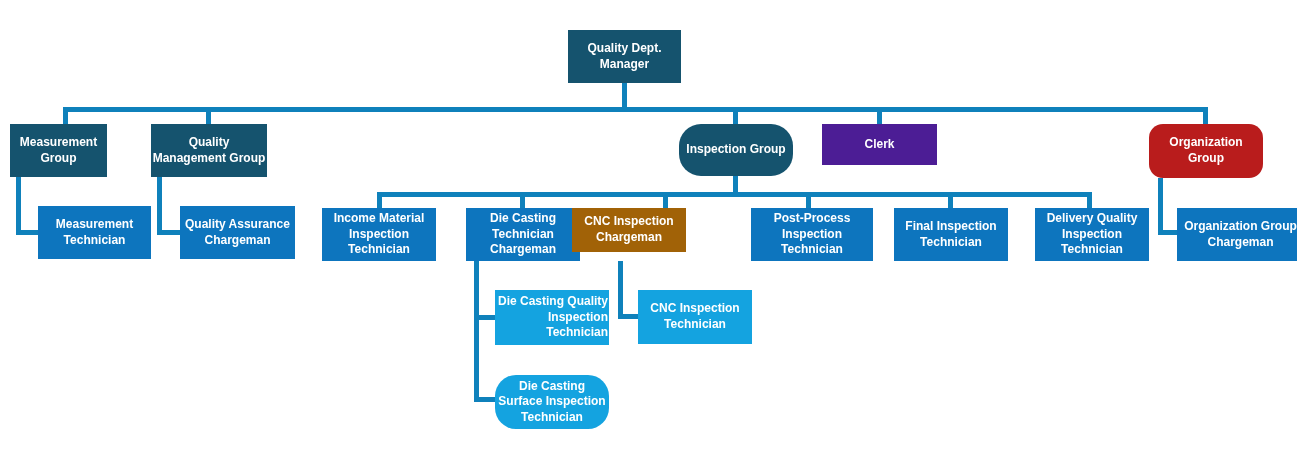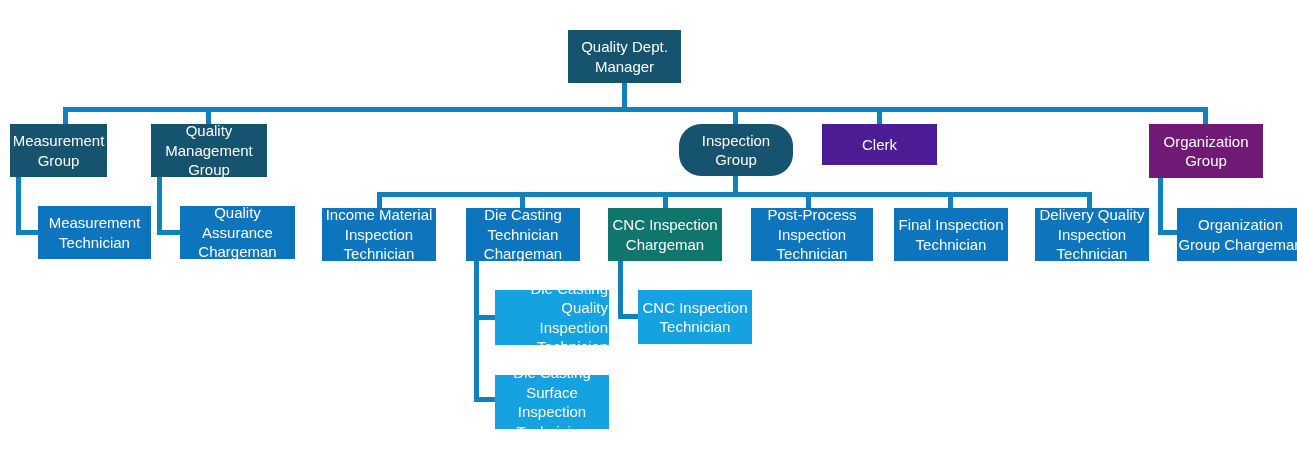--- a/index.html
+++ b/index.html
@@ -8,22 +8,22 @@
     width:1297px;height:474px;
     background:#ffffff;
     overflow:hidden;
     font-family:"Liberation Sans",sans-serif;
   }
   .node{
     position:absolute;
     display:flex;align-items:center;justify-content:center;
     text-align:center;
     color:#ffffff;
-    font-weight:400;
-    font-size:15px;
+    font-weight:700;
+    font-size:12px;
     line-height:1.3;
     padding:6px 1px;
     box-sizing:border-box;
   }
   .conn{position:absolute;}
 </style>
 </head>
 <body>
 
 <div class="canvas" style="background-color: rgb(255, 255, 255);">
@@ -60,31 +60,31 @@
 
   <div class="conn" style="left: 618px; top: 261px; width: 5px; height: 58px; background-color: rgb(15, 129, 187);"></div>
   <div class="conn" style="left: 618px; top: 314px; width: 20px; height: 5px; background-color: rgb(15, 129, 187);"></div>
 
   <div class="node" style="left: 568px; top: 30px; width: 113px; height: 53px; background-color: rgb(21, 83, 110);">Quality Dept. Manager</div>
 
   <div class="node" style="left: 10px; top: 124px; width: 97px; height: 53px; background-color: rgb(21, 83, 110); text-align: center;">Measurement Group</div>
   <div class="node" style="left: 151px; top: 124px; width: 116px; height: 53px; background-color: rgb(21, 83, 110);">Quality Management Group</div>
   <div class="node" style="left: 679px; top: 124px; width: 114px; height: 52px; background-color: rgb(21, 83, 110); border-radius: 22px;">Inspection Group</div>
   <div class="node" style="left: 822px; top: 124px; width: 115px; height: 41px; background-color: #4c1d95;">Clerk</div>
-  <div class="node" style="left: 1149px; top: 124px; width: 114px; height: 54px; background-color: #701a75;">Organization Group</div>
+  <div class="node" style="left: 1149px; top: 124px; width: 114px; height: 54px; background-color: #b91c1c; border-radius: 14px;">Organization Group</div>
 
   <div class="node" style="left: 38px; top: 206px; width: 113px; height: 53px; background-color: rgb(13, 117, 190);">Measurement Technician</div>
   <div class="node" style="left: 180px; top: 206px; width: 115px; height: 53px; background-color: rgb(13, 117, 190);">Quality Assurance Chargeman</div>
 
   <div class="node" style="left: 322px; top: 208px; width: 114px; height: 53px; background-color: rgb(13, 117, 190);">Income Material Inspection Technician</div>
   <div class="node" style="left: 466px; top: 208px; width: 114px; height: 53px; background-color: rgb(13, 117, 190);">Die Casting Technician Chargeman</div>
-  <div class="node" style="left: 608px; top: 208px; width: 114px; height: 53px; background-color: #0f766e;">CNC Inspection Chargeman</div>
+  <div class="node" style="left: 572px; top: 208px; width: 114px; height: 44px; background-color: #a16207;">CNC Inspection Chargeman</div>
   <div class="node" style="left: 751px; top: 208px; width: 122px; height: 53px; background-color: rgb(13, 117, 190);">Post-Process Inspection Technician</div>
   <div class="node" style="left: 894px; top: 208px; width: 114px; height: 53px; background-color: rgb(13, 117, 190); text-align: center;">Final Inspection Technician</div>
   <div class="node" style="left: 1035px; top: 208px; width: 114px; height: 53px; background-color: rgb(13, 117, 190);">Delivery Quality Inspection Technician</div>
 
   <div class="node" style="left: 1177px; top: 208px; width: 127px; height: 53px; background-color: rgb(13, 117, 190);">Organization Group Chargeman</div>
 
   <div class="node" style="left: 495px; top: 290px; width: 114px; height: 55px; background-color: rgb(20, 163, 224); text-align: right;">Die Casting Quality Inspection Technician</div>
   <div class="node" style="left: 638px; top: 290px; width: 114px; height: 54px; background-color: rgb(20, 163, 224);">CNC Inspection Technician</div>
-  <div class="node" style="left: 495px; top: 375px; width: 114px; height: 54px; background-color: rgb(20, 163, 224);">Die Casting Surface Inspection Technician</div>
+  <div class="node" style="left: 495px; top: 375px; width: 114px; height: 54px; background-color: rgb(20, 163, 224); border-radius: 21px;">Die Casting Surface Inspection Technician</div>
 
 </div>
 
 </body></html>

